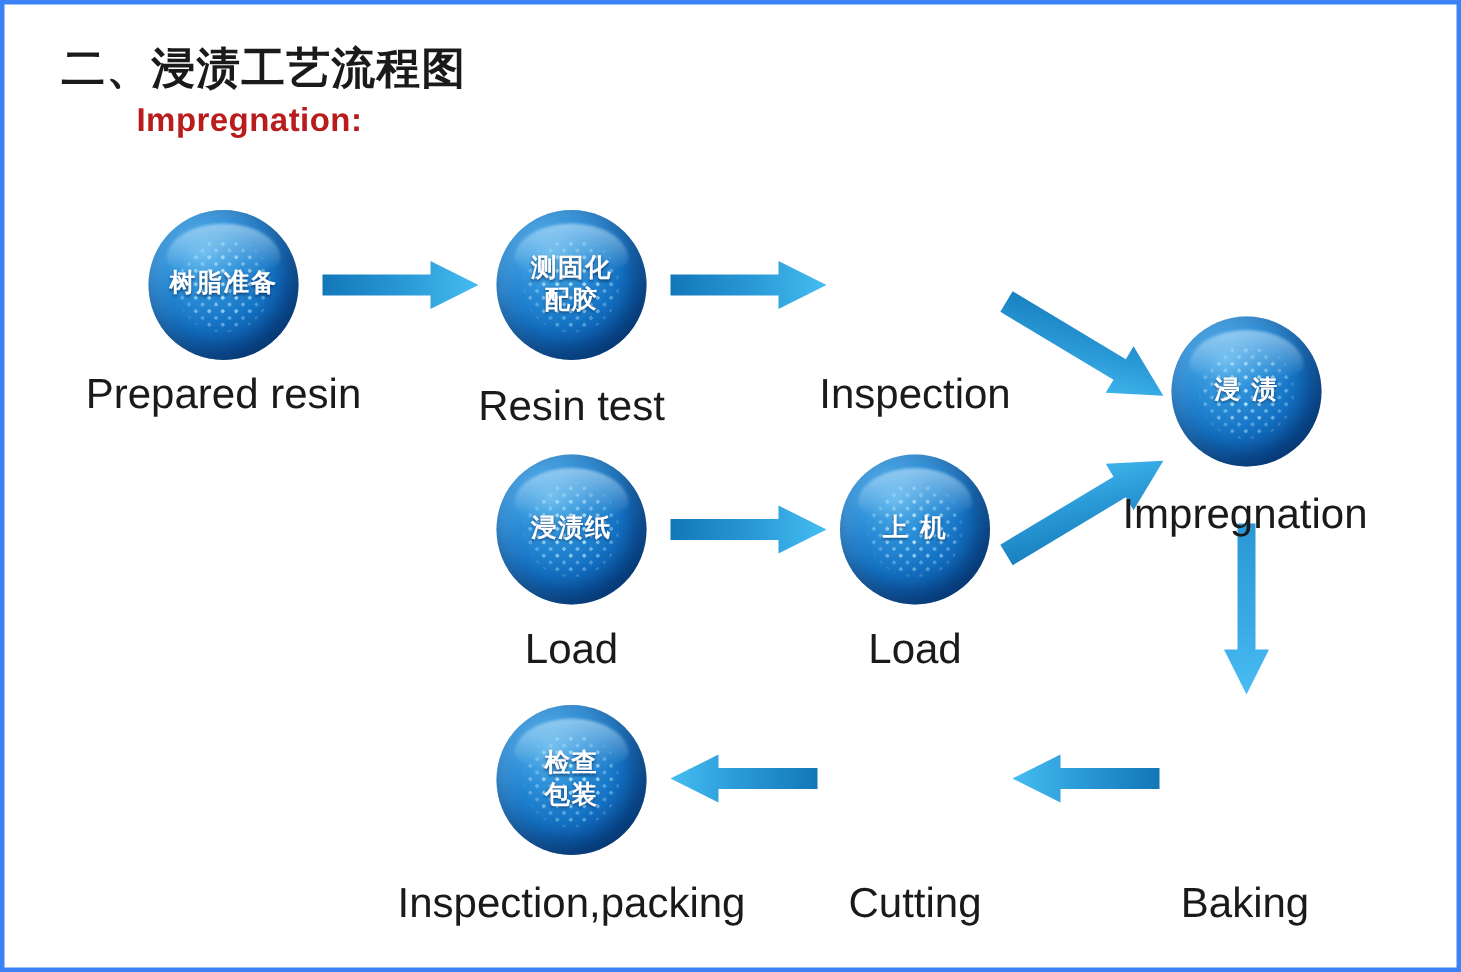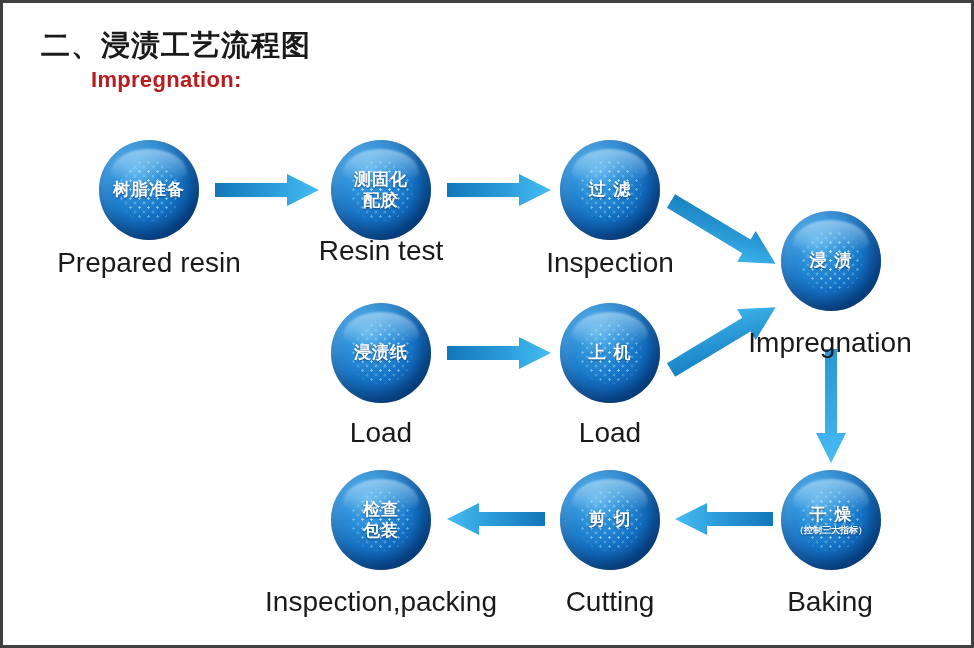--- a/index.html
+++ b/index.html
@@ -5,21 +5,21 @@
   html, body {
     margin: 0;
     padding: 0;
     background: #ffffff;
   }
   #page {
     position: relative;
     width: 974px;
     height: 648px;
     background: #ffffff;
-    border: 3px solid #404040;
+    border: 3px solid #3b82f6;
     box-sizing: border-box;
     overflow: hidden;
     font-family: "Liberation Sans", sans-serif;
   }
 
   
   .heading {
     position: absolute;
     left: 38px;
     top: 26px;
@@ -263,28 +263,22 @@
   </div>
   <div class="caption" style="left:146px; top:244px;">Prepared resin</div>
 
   <div class="node" style="left:328px; top:137px;">
     <div class="sphere"></div>
     <div class="node-text">
       <span class="l1">测固化</span>
       <span class="l2">配胶</span>
     </div>
   </div>
-  <div class="caption" style="left:378px; top:232px;">Resin test</div>
-
-  <div class="node" style="left:557px; top:137px;">
-    <div class="sphere"></div>
-    <div class="node-text">
-      <span class="l1">过 滤</span>
-    </div>
-  </div>
+  <div class="caption" style="left:378px; top:252px;">Resin test</div>
+
   <div class="caption" style="left:607px; top:244px;">Inspection</div>
 
   <div class="node" style="left:778px; top:208px;text-align:center;">
     <div class="sphere"></div>
     <div class="node-text">
       <span class="l1">浸 渍</span>
     </div>
   </div>
   <div class="caption" style="left:827px; top:324px;">Impregnation</div>
 
@@ -297,35 +291,22 @@
   <div class="caption" style="left:378px; top:414px;">Load</div>
 
   <div class="node" style="left:557px; top:300px;">
     <div class="sphere"></div>
     <div class="node-text">
       <span class="l1">上 机</span>
     </div>
   </div>
   <div class="caption" style="left:607px; top:414px;">Load</div>
 
-  <div class="node" style="left:778px; top:467px;">
-    <div class="sphere"></div>
-    <div class="node-text">
-      <span class="l1">干 燥</span>
-      <span class="sub">（控制三大指标）</span>
-    </div>
-  </div>
   <div class="caption" style="left:827px; top:583px;">Baking</div>
 
-  <div class="node" style="left:557px; top:467px;">
-    <div class="sphere"></div>
-    <div class="node-text">
-      <span class="l1">剪 切</span>
-    </div>
-  </div>
   <div class="caption" style="left:607px; top:583px;">Cutting</div>
 
   <div class="node" style="left:328px; top:467px;">
     <div class="sphere"></div>
     <div class="node-text">
       <span class="l1">检查</span>
       <span class="l2">包装</span>
     </div>
   </div>
   <div class="caption" style="left:378px; top:583px;">Inspection,packing</div>

